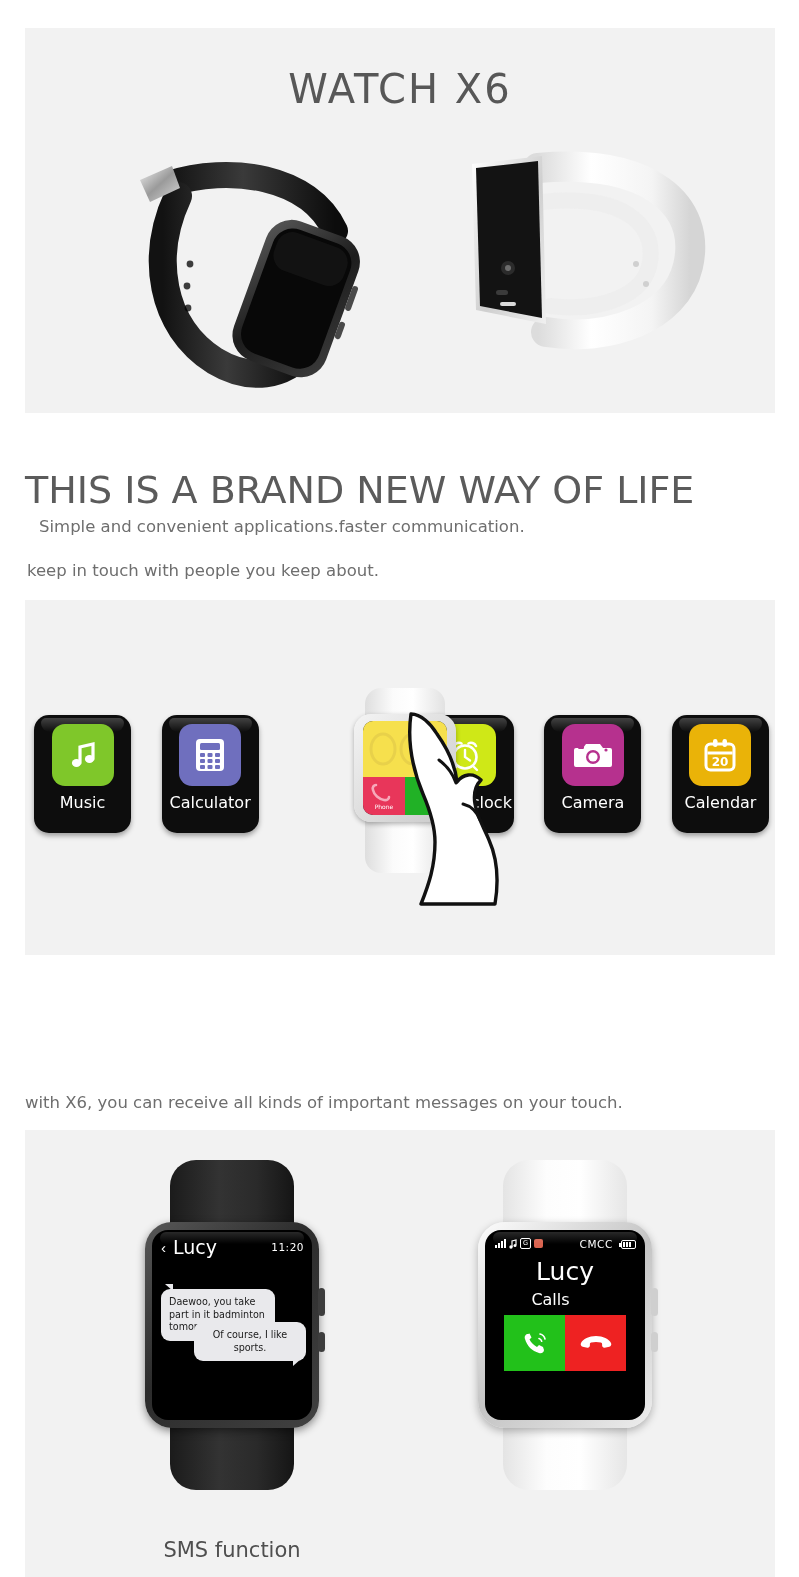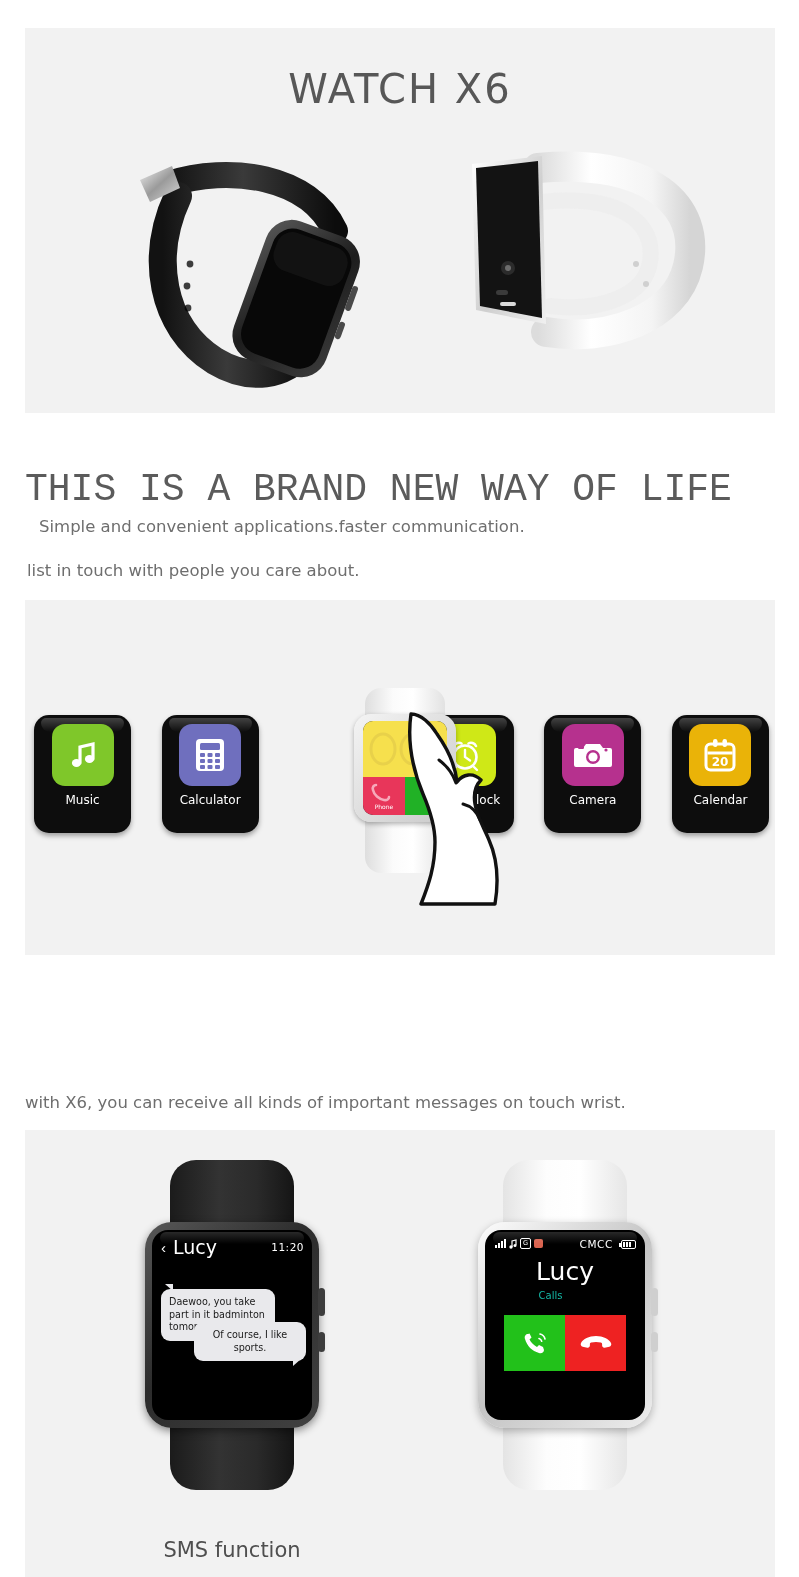--- a/index.html
+++ b/index.html
@@ -46,21 +46,21 @@
     display:flex;flex-direction:column;align-items:center;justify-content:flex-start;
     padding-top:9px;box-sizing:border-box;position:relative;
   }
   .app-tile::before{
     content:"";position:absolute;left:7px;right:7px;top:3px;height:14px;
     border-radius:10px 10px 18px 18px;
     background:linear-gradient(180deg,rgba(255,255,255,.22),rgba(255,255,255,0));
   }
   .app-glyph{width:62px;height:62px;border-radius:13px;display:flex;
              align-items:center;justify-content:center;position:relative;}
-  .app-label{color:#fff;font-size:12px;margin-top:7px;font-family:"DejaVu Sans",sans-serif;
+  .app-label{color:#fff;font-size:16px;margin-top:7px;font-family:"DejaVu Sans",sans-serif;
              white-space:nowrap;}
 
   
   .center-watch{
     position:absolute;left:351px;top:688px;width:108px;height:185px;z-index:5;
   }
   .cw-band{position:absolute;left:14px;top:0;width:80px;height:185px;border-radius:16px;
            background:linear-gradient(90deg,#dedede,#fbfbfb 35%,#ffffff 60%,#e2e2e2);}
   .cw-case{position:absolute;left:3px;top:26px;width:102px;height:108px;border-radius:17px;
            background:linear-gradient(135deg,#f4f4f4,#c9c9c9);box-shadow:0 2px 5px rgba(0,0,0,.3);}
@@ -130,22 +130,22 @@
           color:#fff;font-size:6.5px;line-height:8px;text-align:center;
           font-family:"DejaVu Sans",sans-serif;}
   .redsq{display:inline-block;width:9px;height:9px;border-radius:2px;background:#d9634f;}
   .carrier{color:#fff;font-size:10.5px;letter-spacing:.6px;font-family:"DejaVu Sans",sans-serif;}
   .batt{width:15px;height:9px;border:1.2px solid #fff;border-radius:2px;position:relative;
         display:flex;align-items:center;padding:0 1px;gap:1px;box-sizing:border-box;}
   .batt i{display:block;width:2px;height:5px;background:#fff;}
   .batt::after{content:"";position:absolute;left:-3px;top:2px;width:2px;height:4px;background:#fff;}
   .call-name{position:absolute;left:0;top:27px;width:160px;text-align:center;color:#fff;
              font-size:25px;font-family:"DejaVu Sans",sans-serif;}
-  .call-sub{position:absolute;left:0;top:60px;width:131px;text-align:center;color:#14b8a6;
-            font-size:10px;font-family:"DejaVu Sans",sans-serif;}
+  .call-sub{position:absolute;left:0;top:60px;width:131px;text-align:center;color:#ffffff;
+            font-size:16px;font-family:"DejaVu Sans",sans-serif;}
   .call-btns{position:absolute;left:19px;top:85px;width:122px;height:56px;display:flex;}
   .cbtn{width:61px;height:56px;display:flex;align-items:center;justify-content:center;}
 
   .ico{display:block;}
 </style>
 </head>
 <body>
 
 <div class="page">
 
@@ -218,23 +218,23 @@
         <circle cx="58" cy="122" r="3" fill="#6d6d6d"></circle>
         <rect x="46" y="144" width="12" height="5" rx="2.5" fill="#3b3b3b"></rect>
         <rect x="50" y="156" width="16" height="4" rx="2" fill="#dadada"></rect>
 
         <circle cx="186" cy="118" r="3" fill="#d0d0d0"></circle>
         <circle cx="196" cy="138" r="3" fill="#d0d0d0"></circle>
       </svg>
     </div>
   </div>
 
-  <div class="sec-title" style="left:25px;top:468px;font-family:Liberation Mono, monospace;">THIS IS A BRAND NEW WAY OF LIFE</div>
+  <div class="sec-title" style="left:25px;top:468px;">THIS IS A BRAND NEW WAY OF LIFE</div>
   <div class="sec-sub" style="left:27px;top:514px;margin-left:12px;">Simple and convenient applications.faster communication.</div>
-  <div class="sec-sub" style="left:27px;top:558px;">list in touch with people you care about.</div>
+  <div class="sec-sub" style="left:27px;top:558px;">keep in touch with people you keep about.</div>
 
   <div class="panel" id="apps">
 
     <div class="apps-row">
 
       <div class="app-tile">
         <div class="app-glyph" style="background:#7fc72a">
           <svg class="ico" width="34" height="34" viewBox="0 0 34 34">
             <path d="M14 25V9l13-3v15" stroke="#fff" stroke-width="3.2" fill="none" stroke-linecap="round"></path>
             <ellipse cx="10.5" cy="25" rx="4.6" ry="4" fill="#fff"></ellipse>
@@ -342,21 +342,21 @@
     <svg class="finger" viewBox="0 0 125 200">
       <path d="M34 6 C30 34 36 62 46 86 C52 100 58 116 58 134 C58 158 52 176 44 196
                L118 196 C122 172 120 150 112 132 C106 118 100 108 98 96
                C96 84 100 76 104 72 C96 64 86 66 80 74
                C78 56 70 40 60 26 C54 16 44 6 34 6 Z" fill="#ffffff" stroke="#111" stroke-width="3.4" stroke-linejoin="round"></path>
       <path d="M62 52 C70 58 76 66 79 75" fill="none" stroke="#111" stroke-width="3" stroke-linecap="round"></path>
       <path d="M86 96 C94 98 100 104 103 112" fill="none" stroke="#111" stroke-width="3" stroke-linecap="round"></path>
     </svg>
   </div>
 
-  <div class="sec-sub" style="left:25px;top:1090px;">with X6, you can receive all kinds of important messages on touch wrist.</div>
+  <div class="sec-sub" style="left:25px;top:1090px;">with X6, you can receive all kinds of important messages on your touch.</div>
 
   <div class="panel" id="touch">
 
     <div class="watch-col" style="left:92px;">
       <div class="bw black">
         <div class="bw-strap"></div>
         <div class="bw-case"></div>
         <div class="side-btn" style="left:186px;top:128px;width:7px;height:28px;"></div>
         <div class="side-btn" style="left:186px;top:172px;width:7px;height:20px;"></div>
         <div class="bw-screen">

